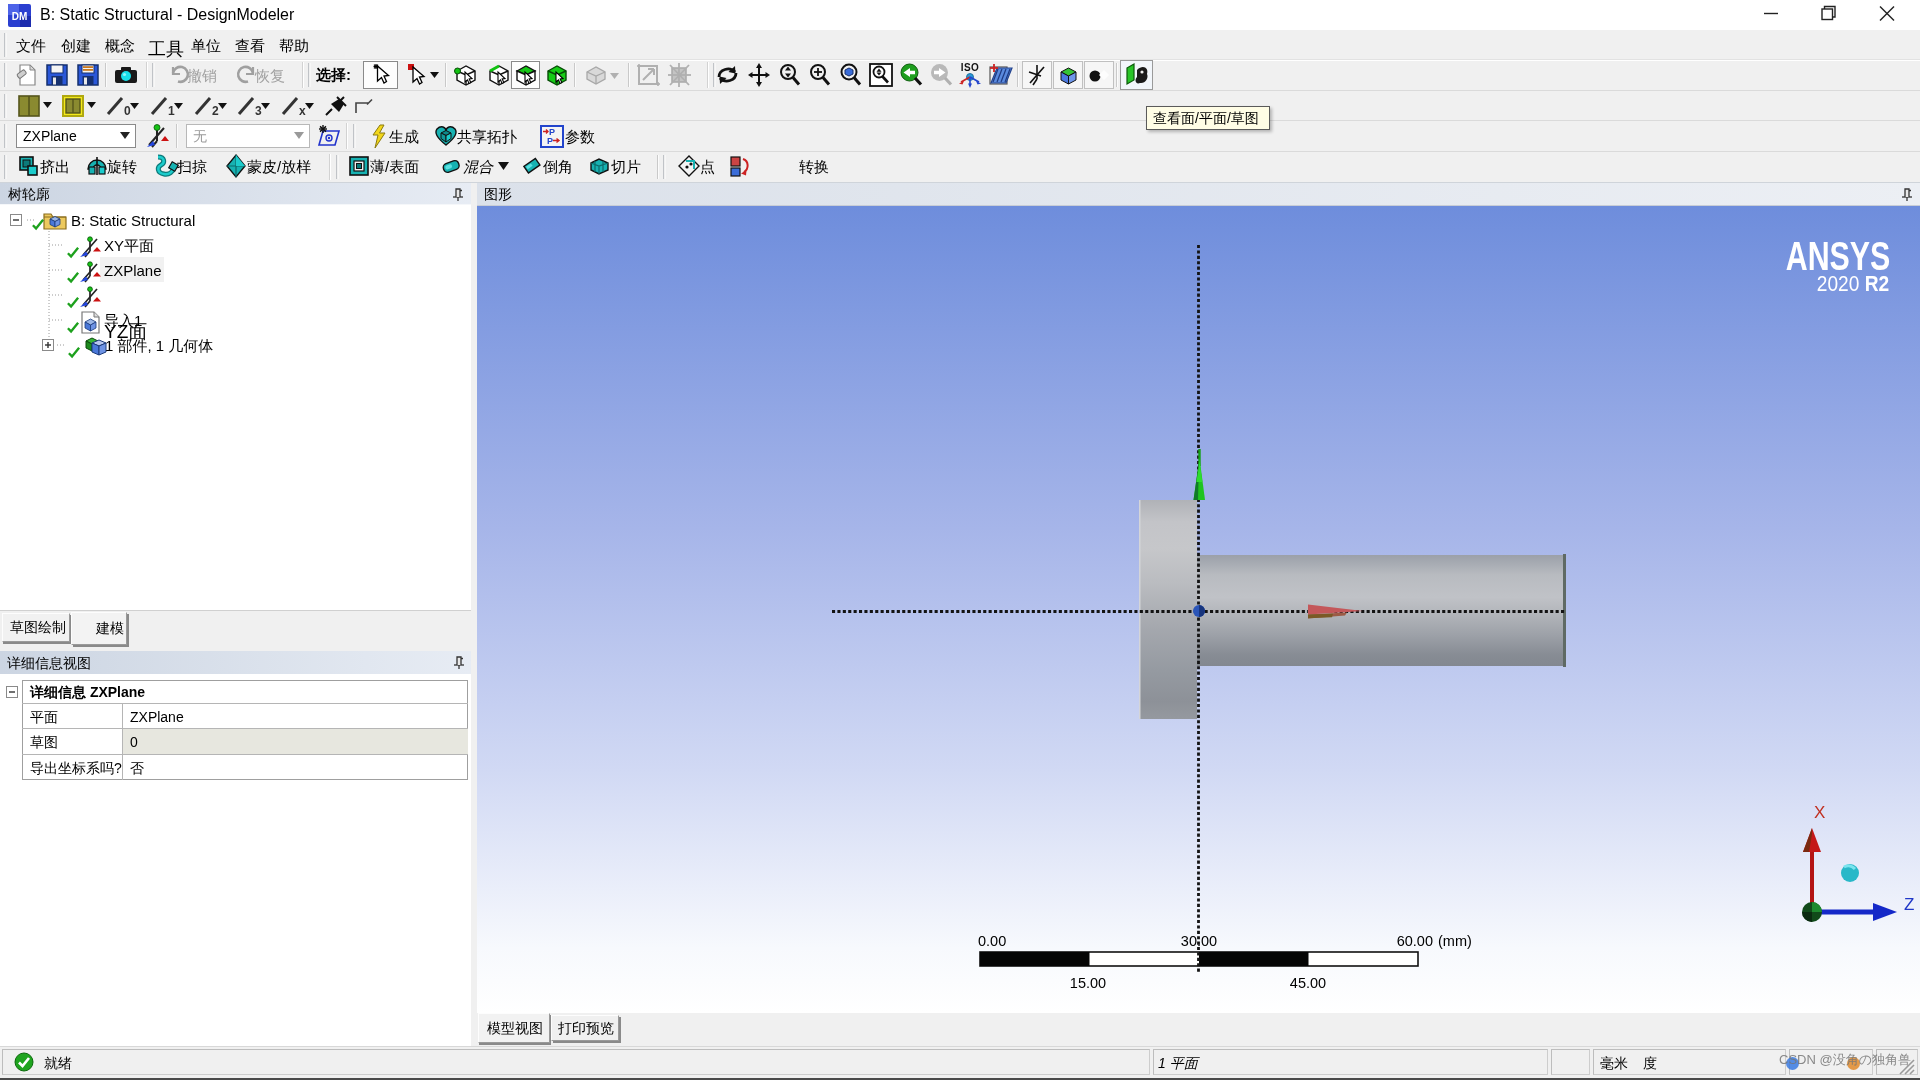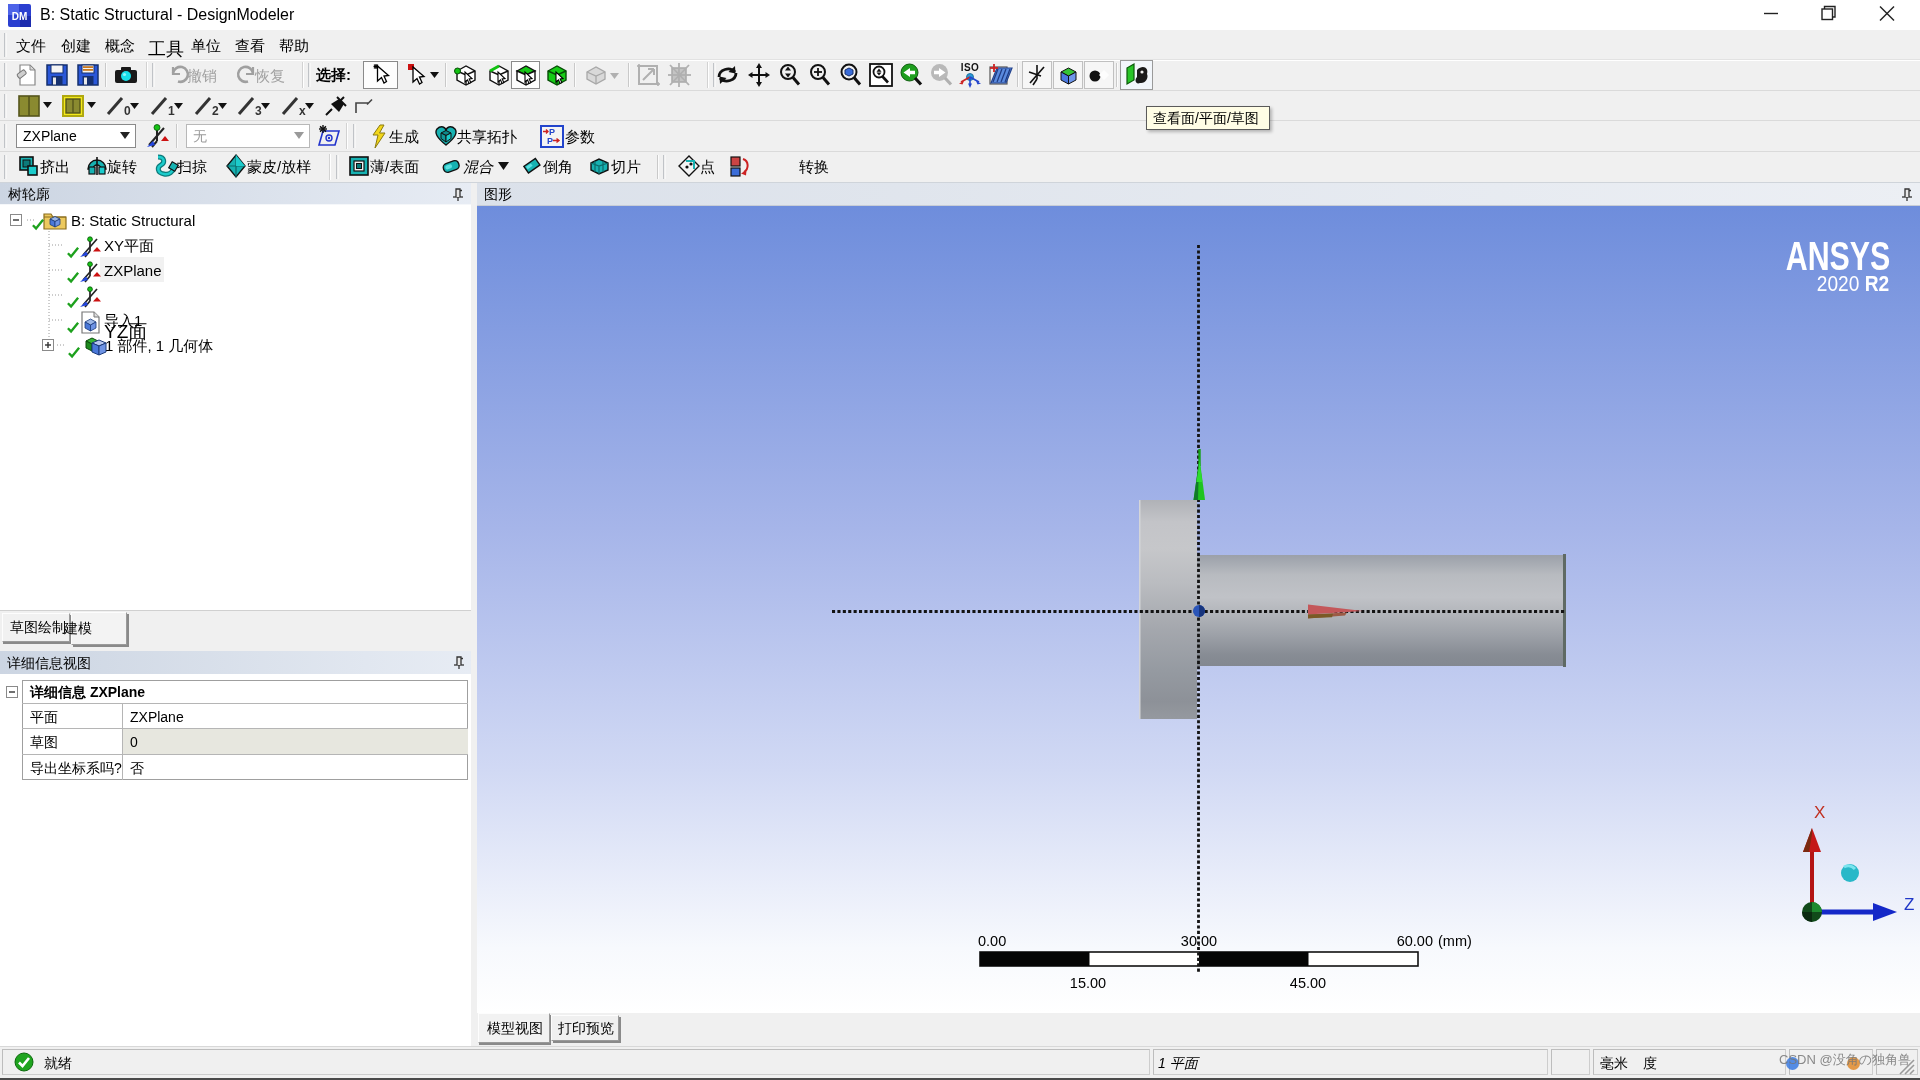--- a/index.html
+++ b/index.html
@@ -577,21 +577,21 @@
 </svg>
 <svg class="abs" style="left:68px;top:347px" width="12" height="11" viewBox="0 0 15 14">
     <path d="M1 8 L5 12 L14 1" fill="none" stroke="#1da11d" stroke-width="3"></path>
   </svg>
 <div class="txt" style="left:105px;top:337px;font-size:15px;">1 部件, 1 几何体</div>
 
 <div class="abs" style="left:0;top:610px;width:471px;height:41px;background:#f0f0f0;border-top:1px solid #d0d0d0;"></div>
 <div class="abs" style="left:2px;top:613px;width:68px;height:29px;background:#f1f1f1;border:1px solid #9a9a9a;border-top-color:#fdfdfd;border-left-color:#fdfdfd;box-shadow:1px 2px 0 #8a8a8a;"></div>
 <div class="txt" style="left:10px;top:619px;font-size:14px;">草图绘制</div>
 <div class="abs" style="left:71px;top:612px;width:56px;height:33px;background:#f3f3f3;border:1px solid #9a9a9a;border-top-color:#fdfdfd;border-left-color:#fdfdfd;box-shadow:2px 2px 0 #8a8a8a;"></div>
-<div class="txt" style="left:64px;top:620px;font-size:14px;">建模</div>
+<div class="txt" style="left:96px;top:620px;font-size:14px;">建模</div>
 
 <div class="abs" style="left:0;top:651px;width:471px;height:23px;background:linear-gradient(90deg,#ccd5e2,#e7ecf4);"></div>
 <div class="txt" style="left:7px;top:655px;font-size:14px;">详细信息视图</div>
 <svg class="abs" style="left:453px;top:655px" width="12" height="14" viewBox="0 0 12 14">
   <g stroke="#333" stroke-width="1.3" fill="none">
       <line x1="1" y1="10" x2="11" y2="10"></line>
       <line x1="6" y1="10" x2="6" y2="14"></line>
       <path d="M4 10 L4 2 L8 2 L8 10" fill="#e8e8e8"></path>
       <line x1="8" y1="3.5" x2="10" y2="3.5"></line>
     </g>

